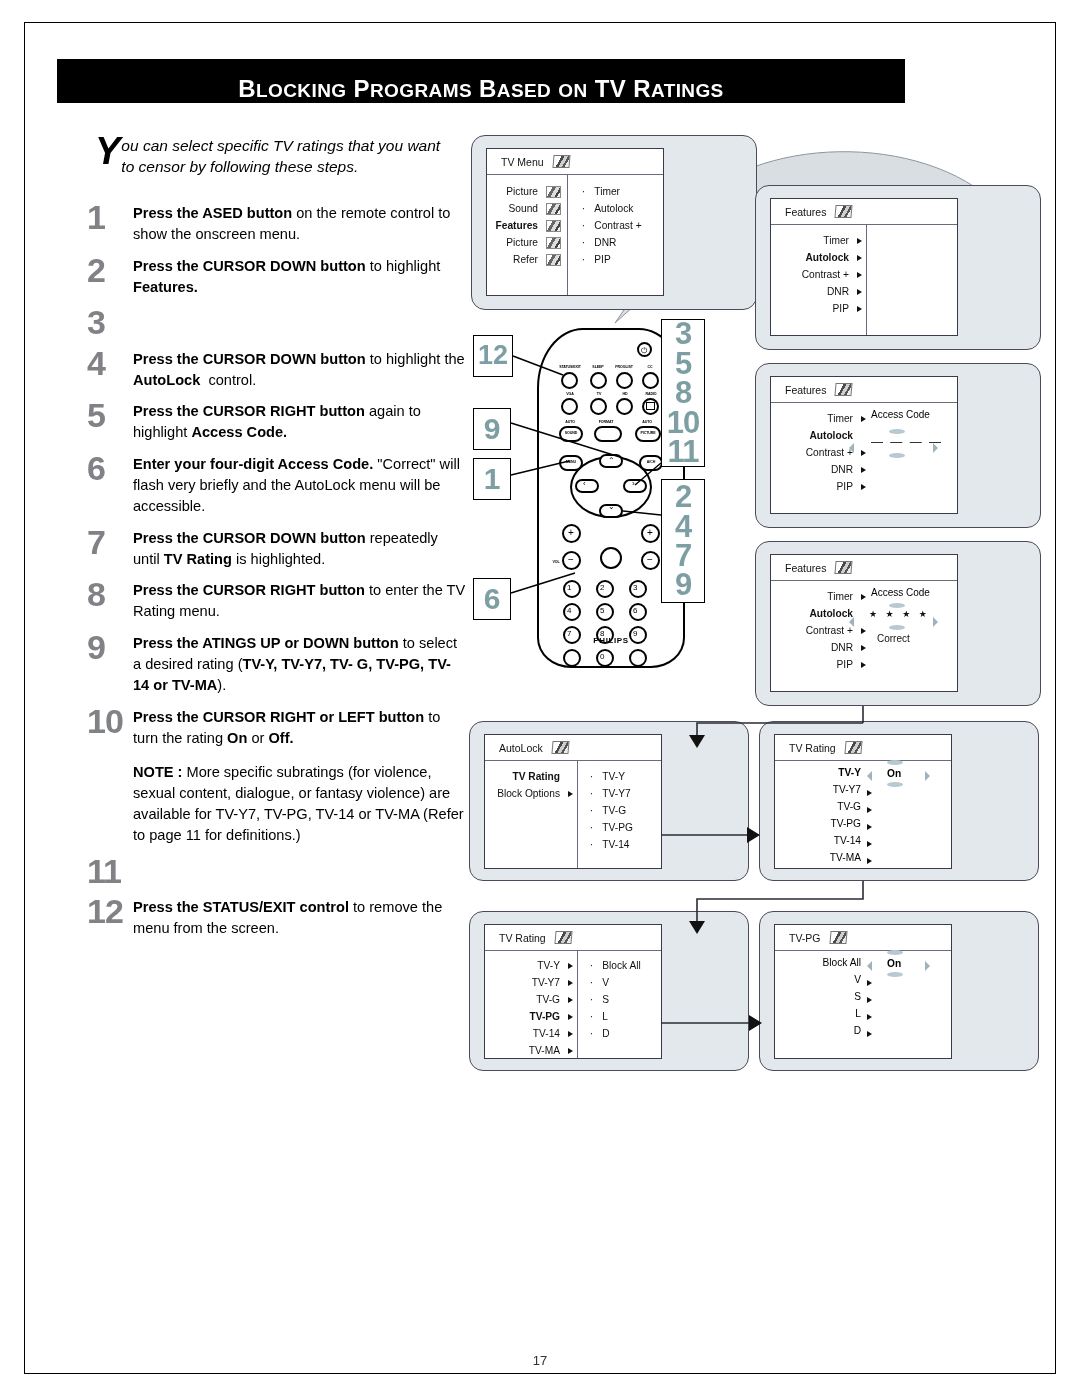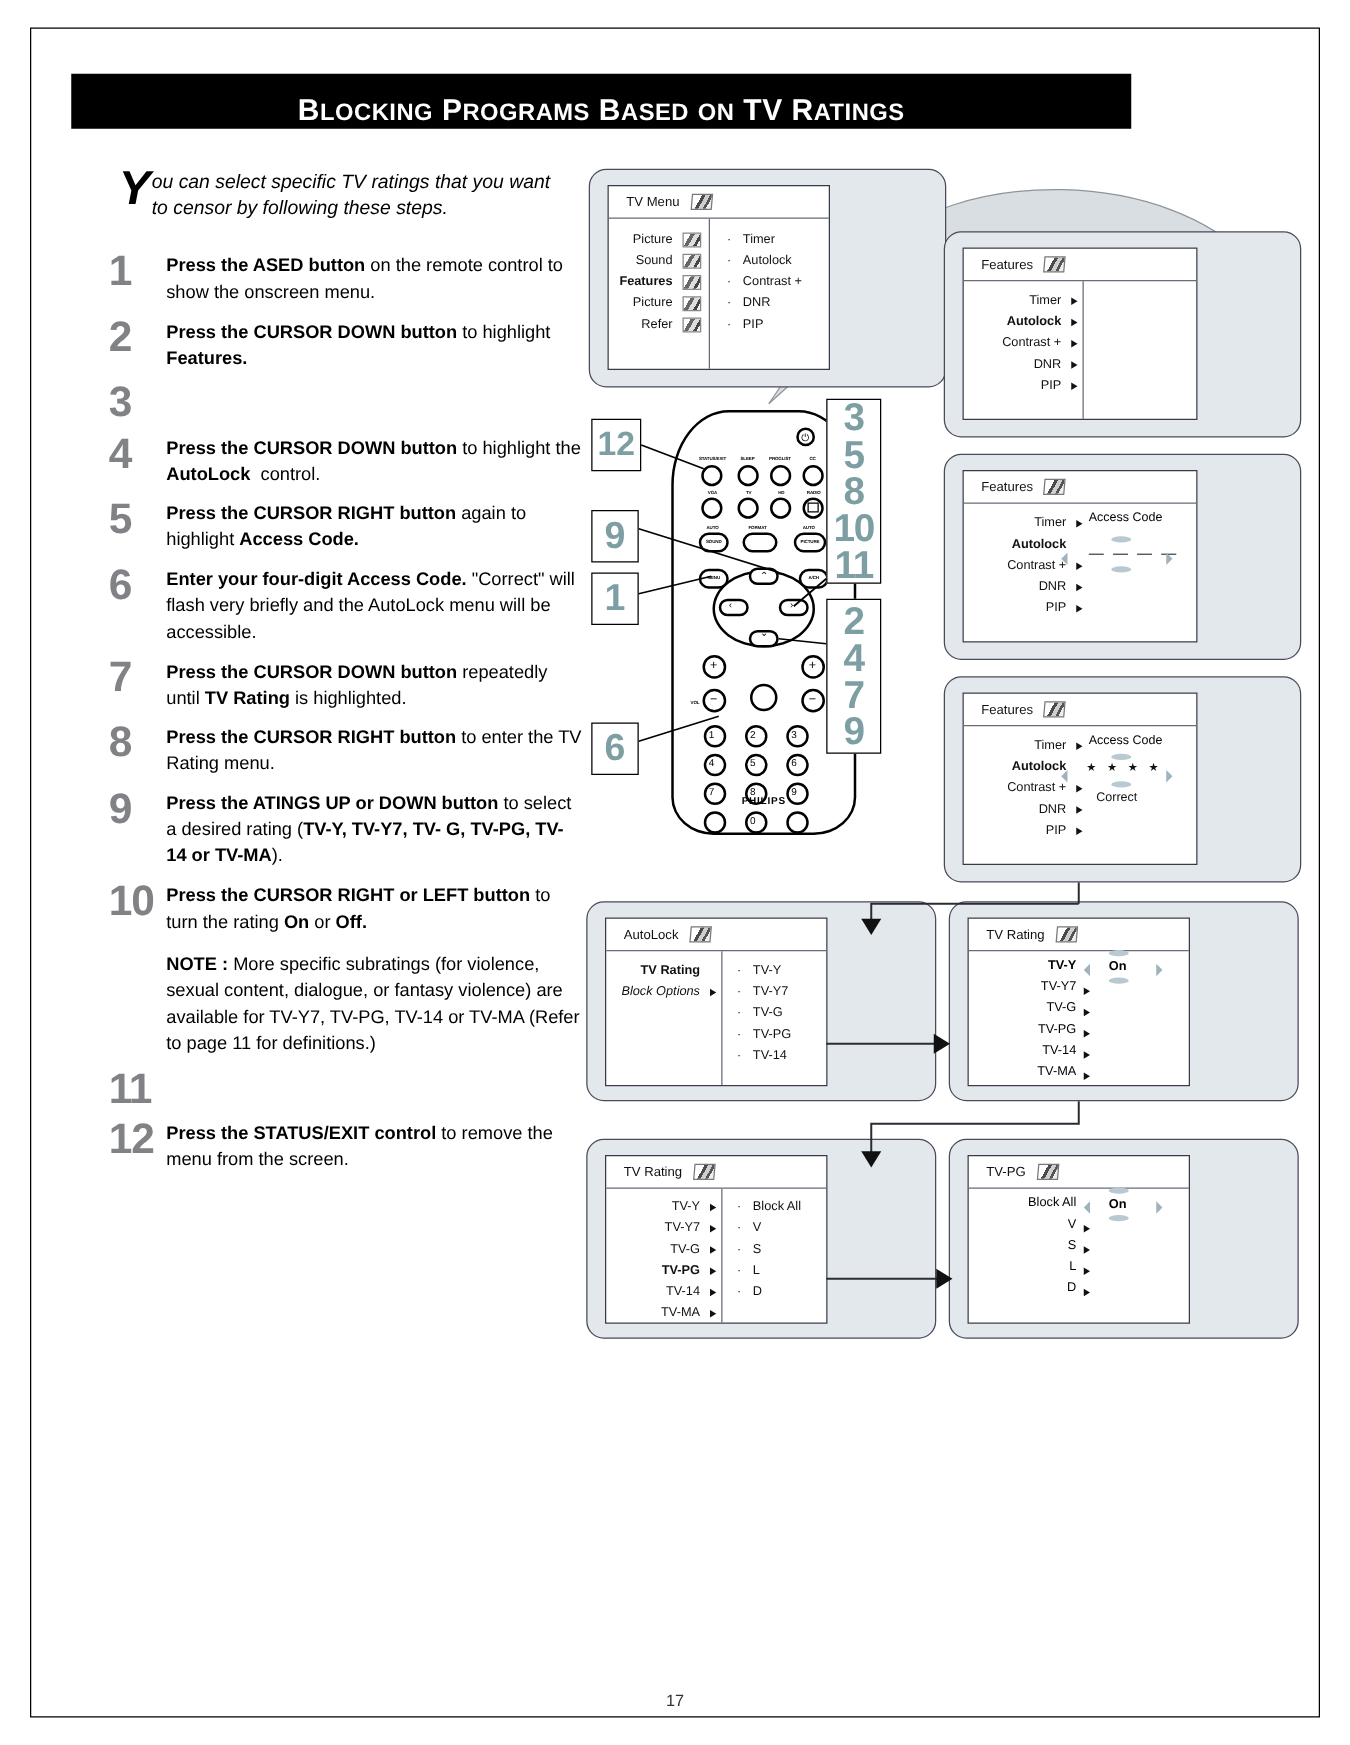--- a/index.html
+++ b/index.html
@@ -472,21 +472,21 @@
         <div class="osd-title">
           <span>AutoLock</span>
           <span class="osd-icon"></span>
         </div>
         <div class="osd-cols">
           <div class="osd-left" style="width:92px; padding:7px 4px 0 4px;" id="autolock-left">
               <div class="mrow b" style="justify-content: flex-end;">
                 <span>TV Rating</span>
                 <span style="display: inline-block; width: 13px;"></span>
               </div>
-              <div class="mrow" style="justify-content: flex-end; font-style: italic;">
+              <div class="mrow" style="justify-content: flex-end;">
                 <span>Block Options</span>
                 <span class="arr"></span>
               </div>
             </div>
           <div class="osd-div"></div>
           <div class="osd-right" style="padding:7px 0 0 8px;" id="autolock-right">
               <div class="rowdot">
                 <span class="bullet">·</span>
                 <span style="margin-left: 6px;">TV-Y</span>
               </div>

